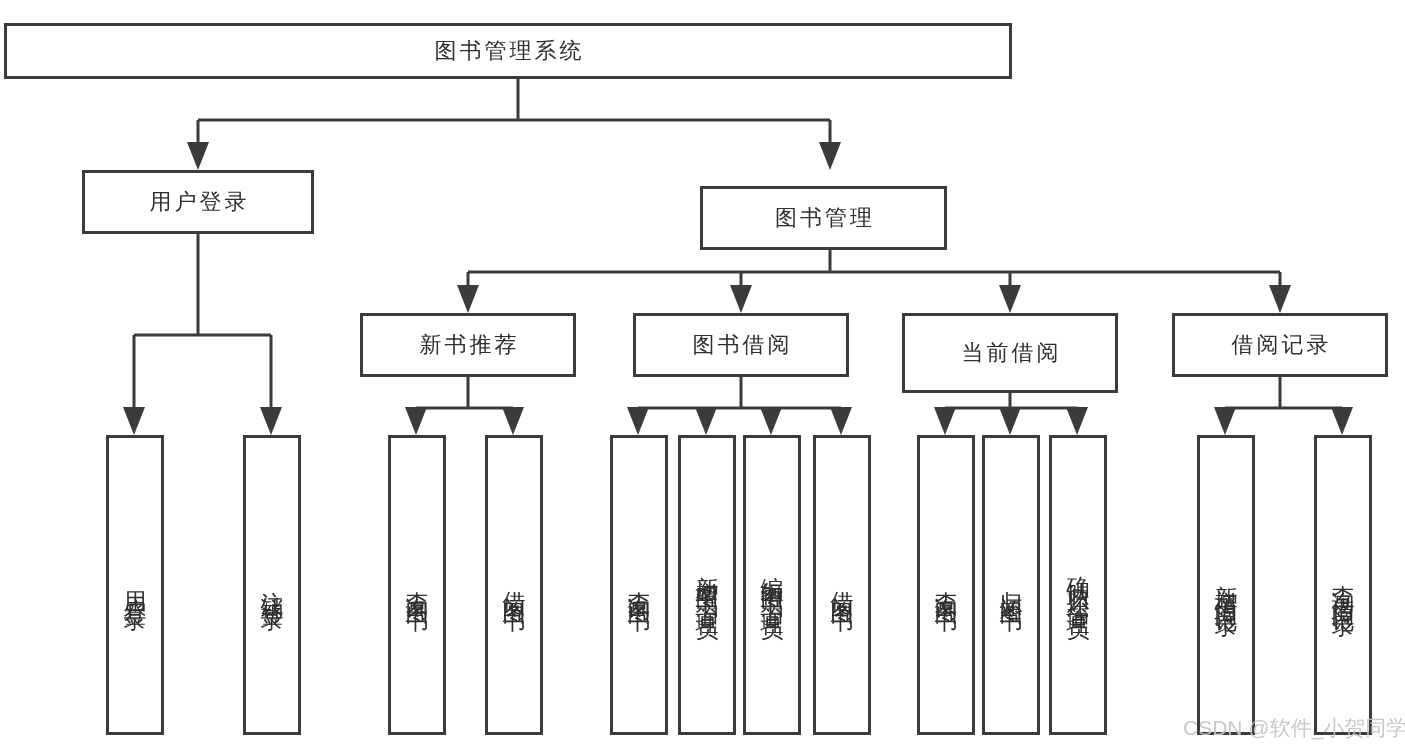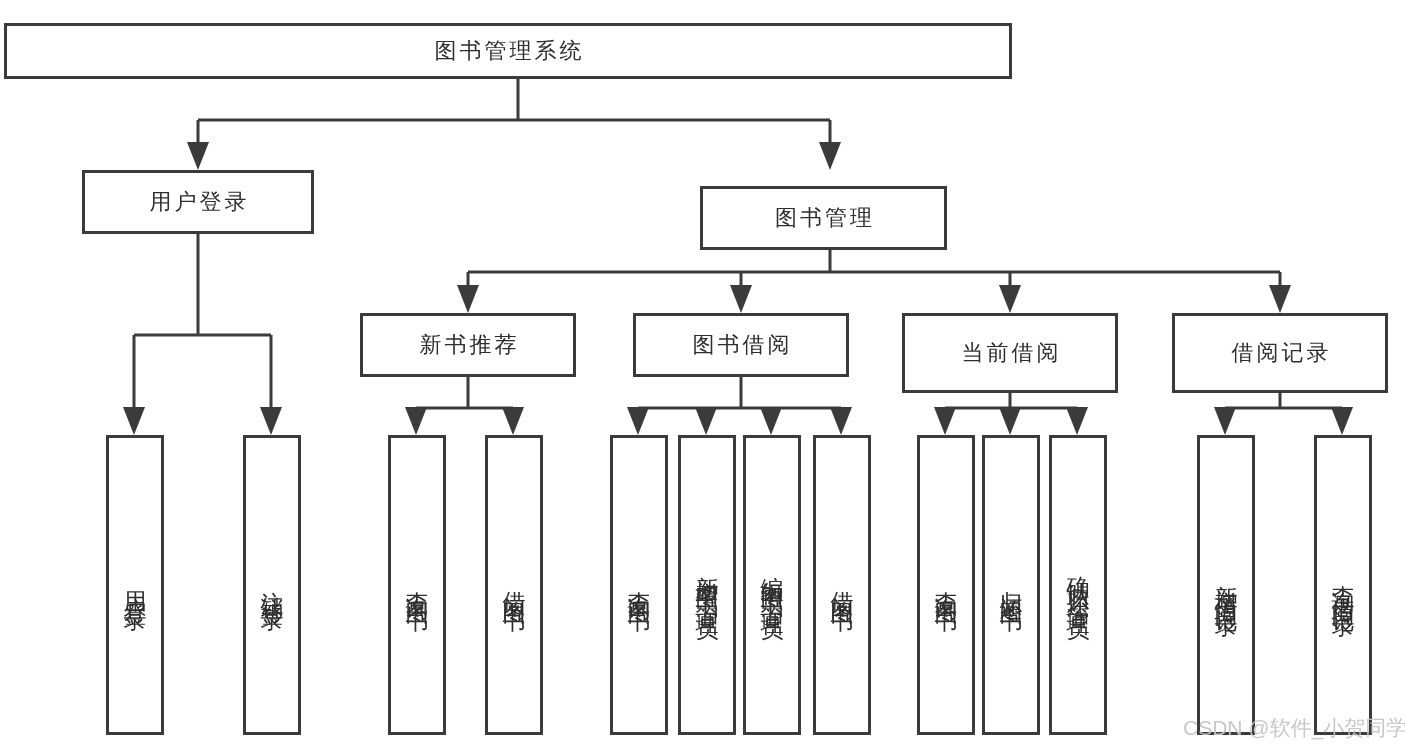--- a/index.html
+++ b/index.html
@@ -51,21 +51,21 @@
     line-height: 1;
     white-space: nowrap;
   }
   
   .n-root  { left: 4px;   top: 14px;  width: 1008px; height: 56px; margin-top: 9px; }
   .n-login { left: 82px;   top: 170px; width: 232px;  height: 64px; }
   .n-mgmt  { left: 700px;  top: 170px; width: 247px;  height: 64px; margin-top: 16px; }
   .n-rec   { left: 360px;  top: 313px; width: 216px;  height: 64px; }
   .n-brw   { left: 633px;  top: 313px; width: 216px;  height: 64px; }
   .n-cur   { left: 902px;  top: 313px; width: 216px;  height: 80px; }
-  .n-hist  { left: 1172px; top: 313px; width: 216px;  height: 80px; }
+  .n-hist  { left: 1172px; top: 313px; width: 216px;  height: 64px; }
   
   .l1  { left: 106px; }
   .l2  { left: 243px; }
   .l3  { left: 388px; }
   .l4  { left: 485px; }
   .l5  { left: 610px; }
   .l6  { left: 678px; }
   .l7  { left: 743px; }
   .l8  { left: 813px; }
   .l9  { left: 917px; }

